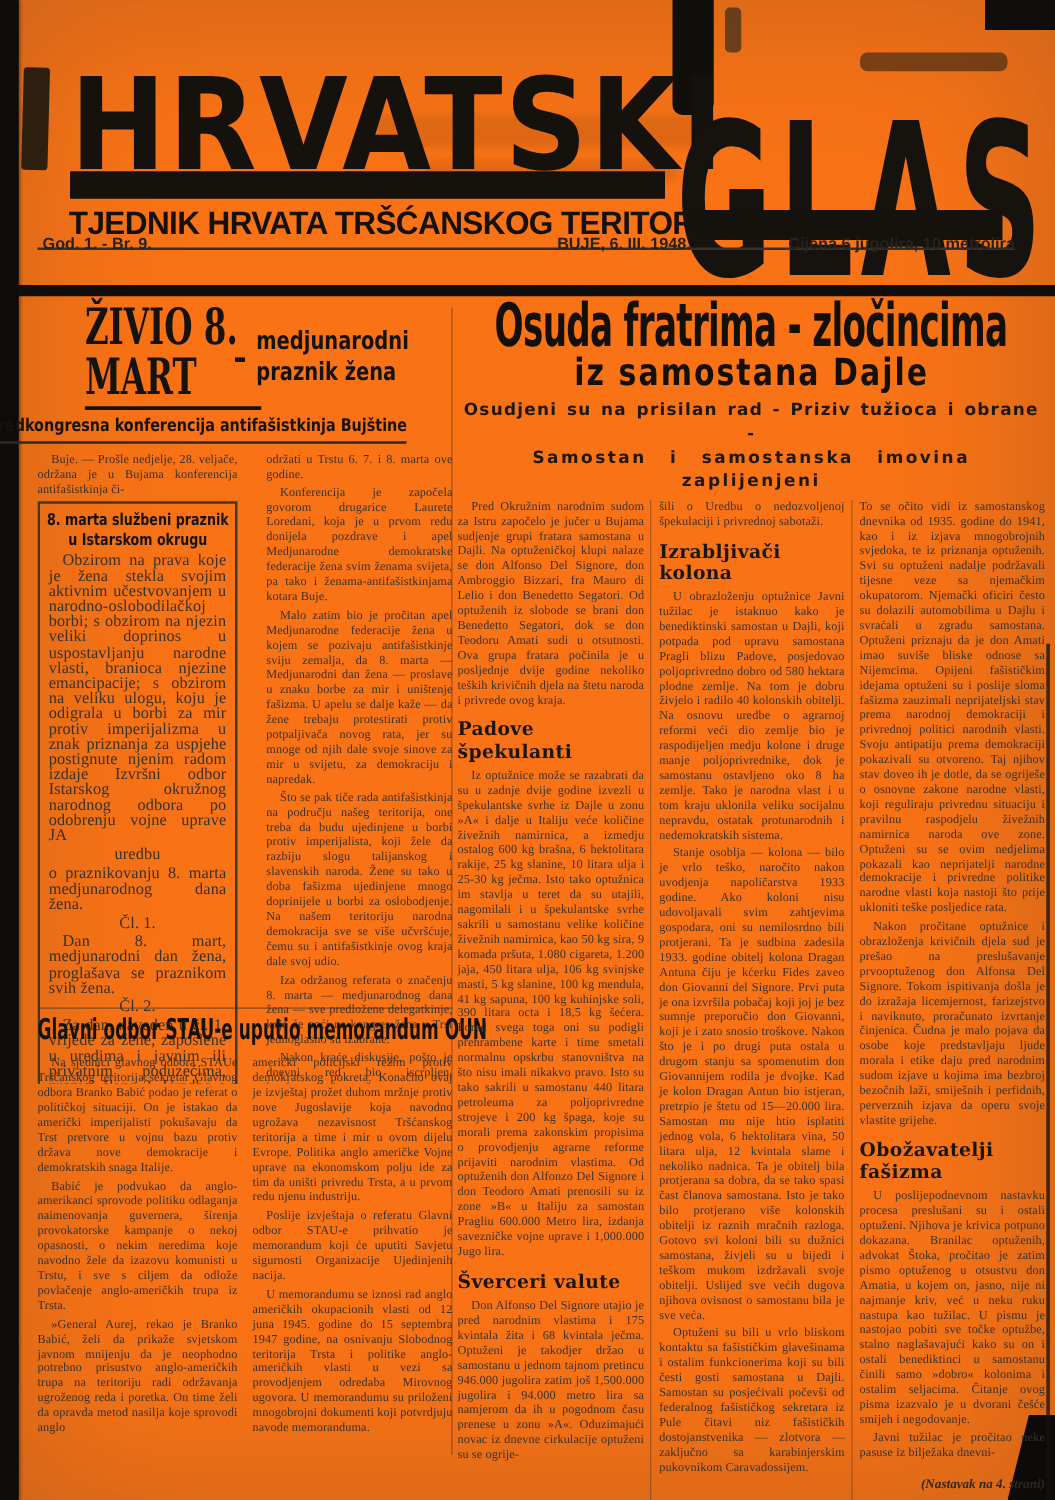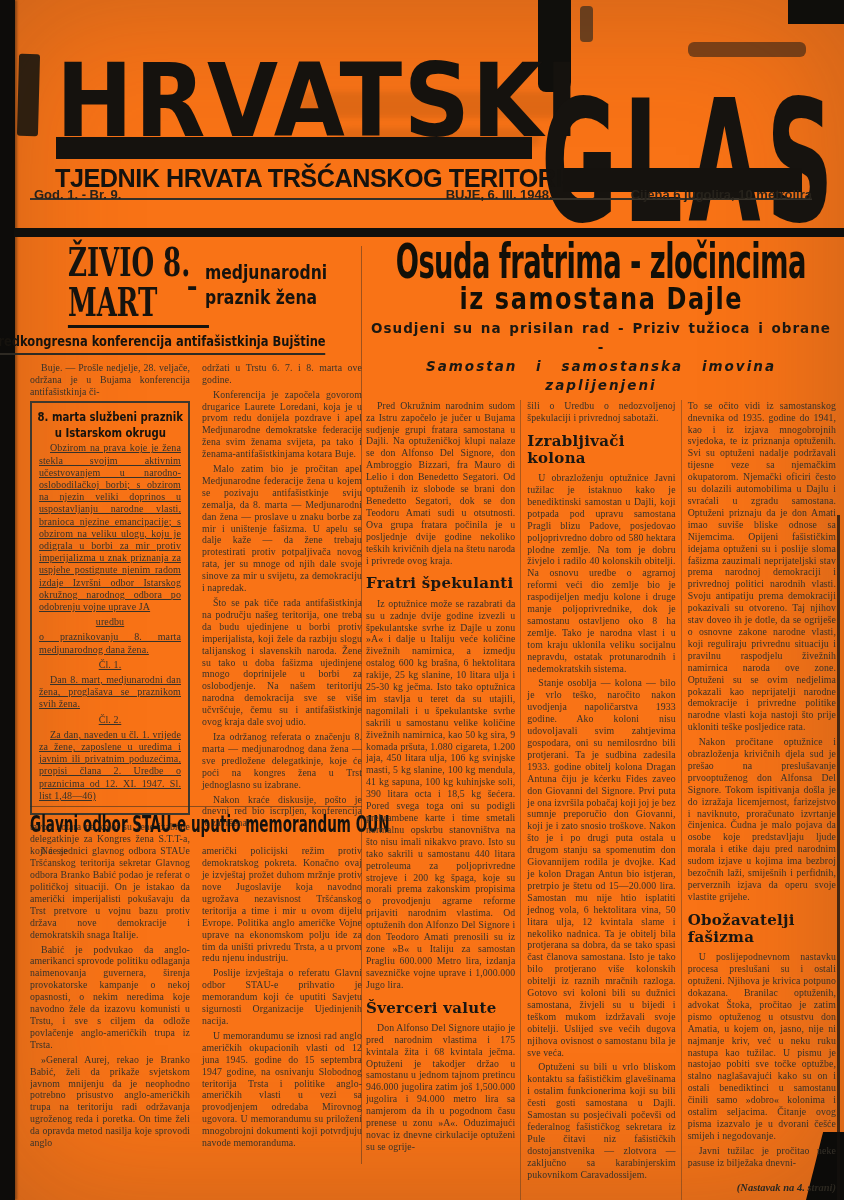--- a/index.html
+++ b/index.html
@@ -42,47 +42,47 @@
   .subhd{font:700 15px/1.15 "DejaVu Serif",serif;color:#1a1712;margin:9px 0 5px;letter-spacing:.3px;}
 
   
   .sec-women{position:absolute;left:30px;top:242px;width:332px;}
   .w-headrow{display:flex;align-items:center;}
   .w-head{font:700 40px/1 "DejaVu Serif",serif;color:#16130e;transform:scaleX(.65);border-bottom:3px solid #16130e;padding-bottom:3px;}
   .w-dash{font:700 26px/1.4 "DejaVu Sans",sans-serif;margin:4px 2px 0 -60px;color:#16130e;}
   .w-headright{margin-left:6px;font:700 20px/1.25 "DejaVu Sans",sans-serif;color:#16130e;transform:scaleX(.78);transform-origin:left top;white-space:nowrap;}
   .w-subhead{margin-top:5px;justify-content:flex-end;}
   .w-subhead span{font:700 14px/1.2 "DejaVu Sans",sans-serif;color:#16130e;transform:scaleX(.82);border-bottom:2px solid #2e2a23;padding-bottom:3px;}
-  .w-cols{margin-top:7px;display:flex;gap:12px;height:505px;overflow:hidden;}
+  .w-cols{margin-top:7px;display:flex;gap:23px;height:505px;overflow:hidden;}
   .w-col{width:160px;}
 
   
   .decree-box{border:2px solid #3e382e;padding:6px 7px 8px;margin:3px 0 6px;}
   .box-title .ctr>span{font:700 13px/1.3 "DejaVu Sans",sans-serif;color:#16130e;transform:scaleX(.78);}
-  .decree-box p{font-size:10px;line-height:12.2px;text-decoration:underline;}
+  .decree-box p{font-size:13px;line-height:12.2px;}
   .box-ctr{text-align:center !important;text-indent:0 !important;}
   .box-sp{letter-spacing:4px;}
   .box-cl{margin-top:3px !important;}
 
   
   .sec-stau{position:absolute;left:30px;top:812px;width:332px;}
   .rule-w{position:absolute;left:30px;top:806px;width:332px;height:1px;background:rgba(48,43,35,.55);}
   .s-head{font:700 23px/1.1 "DejaVu Sans",sans-serif;color:#15120e;transform:scaleX(.59);}
   .s-cols{margin-top:8px;display:flex;gap:12px;height:320px;overflow:hidden;}
   .s-col{width:160px;}
 
   
   .divider-main{position:absolute;left:361px;top:246px;width:1px;height:918px;background:rgba(48,43,35,.45);}
   .sec-trial{position:absolute;left:366px;top:240px;width:470px;}
   .t-head1 span{font:700 48px/0.9 "DejaVu Sans",sans-serif;color:#131008;transform:scaleX(.57);letter-spacing:-1px;}
   .t-head2{margin-top:1px;}
   .t-head2 span{font:700 30px/1 "DejaVu Sans",sans-serif;color:#131008;transform:scaleX(.8);letter-spacing:2px;}
   .t-deck{margin-top:5px;font:700 13.5px/1.4 "DejaVu Sans",sans-serif;color:#1c1812;text-align:center;}
   .t-deck .d1{letter-spacing:1px;word-spacing:2px;}
-  .t-deck .d2{letter-spacing:2px;word-spacing:12px;font-style:italic;}
+  .t-deck .d2{letter-spacing:2px;word-spacing:12px;}
   .t-cols{margin-top:5px;display:flex;height:807px;overflow:hidden;}
   .t-col{width:150px;}
   .t-col+.t-col{margin-left:5px;border-left:1px solid rgba(50,45,36,.38);padding-left:6px;width:149px;}
   .t-foot{text-align:right;font:italic 700 10.5px/1.3 "Liberation Serif",serif;margin-top:12px;color:#2c2820;}
 </style>
 </head>
 <body>
 
 <div class="page">
 
@@ -183,21 +183,21 @@
     <div class="t-head2 ctr">
       <span>iz samostana Dajle</span>
     </div>
     <div class="t-deck">
       <div class="d1">Osudjeni su na prisilan rad - Priziv tužioca i obrane -</div>
       <div class="d2">Samostan i samostanska imovina zaplijenjeni</div>
     </div>
     <div class="t-cols bodycol">
       <div class="t-col">
         <p class="p-ind">Pred Okružnim narodnim sudom za Istru započelo je jučer u Bujama sudjenje grupi fratara samostana u Dajli. Na optuženičkoj klupi nalaze se don Alfonso Del Signore, don Ambroggio Bizzari, fra Mauro di Lelio i don Benedetto Segatori. Od optuženih iz slobode se brani don Benedetto Segatori, dok se don Teodoru Amati sudi u otsutnosti. Ova grupa fratara počinila je u posljednje dvije godine nekoliko teških krivičnih djela na štetu naroda i privrede ovog kraja.</p>
-        <div class="subhd">Fratri špekulanti</div>
+        <div class="subhd">Padove špekulanti</div>
         <p class="p-ind">Iz optužnice može se razabrati da su u zadnje dvije godine izvezli u špekulantske svrhe iz Dajle u zonu »A« i dalje u Italiju veće količine živežnih namirnica, a izmedju ostalog 600 kg brašna, 6 hektolitara rakije, 25 kg slanine, 10 litara ulja i 25-30 kg ječma. Isto tako optužnica im stavlja u teret da su utajili, nagomilali i u špekulantske svrhe sakrili u samostanu velike količine živežnih namirnica, kao 50 kg sira, 9 komada pršuta, 1.080 cigareta, 1.200 jaja, 450 litara ulja, 106 kg svinjske masti, 5 kg slanine, 100 kg mendula, 41 kg sapuna, 100 kg kuhinjske soli, 390 litara octa i 18,5 kg šećera. Pored svega toga oni su podigli prehrambene karte i time smetali normalnu opskrbu stanovništva na što nisu imali nikakvo pravo. Isto su tako sakrili u samostanu 440 litara petroleuma za poljoprivredne strojeve i 200 kg špaga, koje su morali prema zakonskim propisima o provodjenju agrarne reforme prijaviti narodnim vlastima. Od optuženih don Alfonzo Del Signore i don Teodoro Amati prenosili su iz zone »B« u Italiju za samostan Pragliu 600.000 Metro lira, izdanja savezničke vojne uprave i 1,000.000 Jugo lira.</p>
         <div class="subhd">Šverceri valute</div>
         <p class="p-ind">Don Alfonso Del Signore utajio je pred narodnim vlastima i 175 kvintala žita i 68 kvintala ječma. Optuženi je takodjer držao u samostanu u jednom tajnom pretincu 946.000 jugolira zatim još 1,500.000 jugolira i 94.000 metro lira sa namjerom da ih u pogodnom času prenese u zonu »A«. Oduzimajući novac iz dnevne cirkulacije optuženi su se ogrije-</p>
       </div>
       <div class="t-col">
         <p>šili o Uredbu o nedozvoljenoj špekulaciji i privrednoj sabotaži.</p>
         <div class="subhd">Izrabljivači kolona</div>
         <p class="p-ind">U obrazloženju optužnice Javni tužilac je istaknuo kako je benediktinski samostan u Dajli, koji potpada pod upravu samostana Pragli blizu Padove, posjedovao poljoprivredno dobro od 580 hektara plodne zemlje. Na tom je dobru živjelo i radilo 40 kolonskih obitelji. Na osnovu uredbe o agrarnoj reformi veći dio zemlje bio je raspodijeljen medju kolone i druge manje poljoprivrednike, dok je samostanu ostavljeno oko 8 ha zemlje. Tako je narodna vlast i u tom kraju uklonila veliku socijalnu nepravdu, ostatak protunarodnih i nedemokratskih sistema.</p>
         <p class="p-ind">Stanje osoblja — kolona — bilo je vrlo teško, naročito nakon uvodjenja napoličarstva 1933 godine. Ako koloni nisu udovoljavali svim zahtjevima gospodara, oni su nemilosrdno bili protjerani. Ta je sudbina zadesila 1933. godine obitelj kolona Dragan Antuna čiju je kćerku Fides zaveo don Giovanni del Signore. Prvi puta je ona izvršila pobačaj koji joj je bez sumnje preporučio don Giovanni, koji je i zato snosio troškove. Nakon što je i po drugi puta ostala u drugom stanju sa spomenutim don Giovannijem rodila je dvojke. Kad je kolon Dragan Antun bio istjeran, pretrpio je štetu od 15—20.000 lira. Samostan mu nije htio isplatiti jednog vola, 6 hektolitara vina, 50 litara ulja, 12 kvintala slame i nekoliko nadnica. Ta je obitelj bila protjerana sa dobra, da se tako spasi čast članova samostana. Isto je tako bilo protjerano više kolonskih obitelji iz raznih mračnih razloga. Gotovo svi koloni bili su dužnici samostana, živjeli su u bijedi i teškom mukom izdržavali svoje obitelji. Uslijed sve većih dugova njihova ovisnost o samostanu bila je sve veća.</p>
         <p class="p-ind">Optuženi su bili u vrlo bliskom kontaktu sa fašističkim glavešinama i ostalim funkcionerima koji su bili česti gosti samostana u Dajli. Samostan su posjećivali počevši od federalnog fašističkog sekretara iz Pule čitavi niz fašističkih dostojanstvenika — zlotvora — zaključno sa karabinjerskim pukovnikom Caravadossijem.</p>

